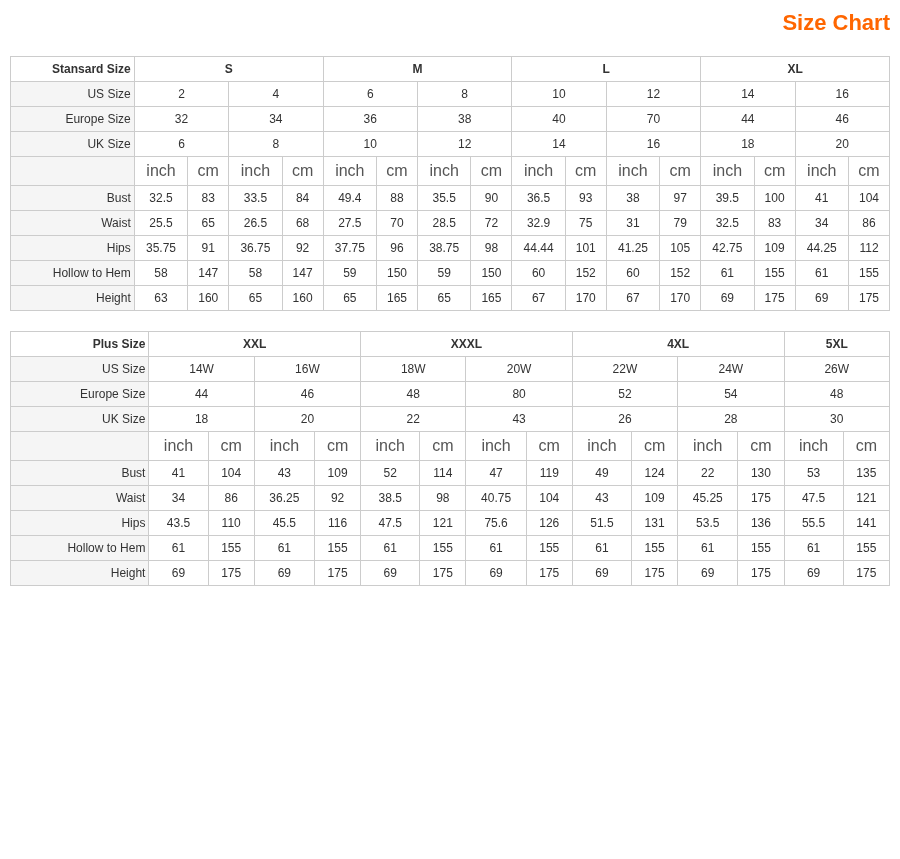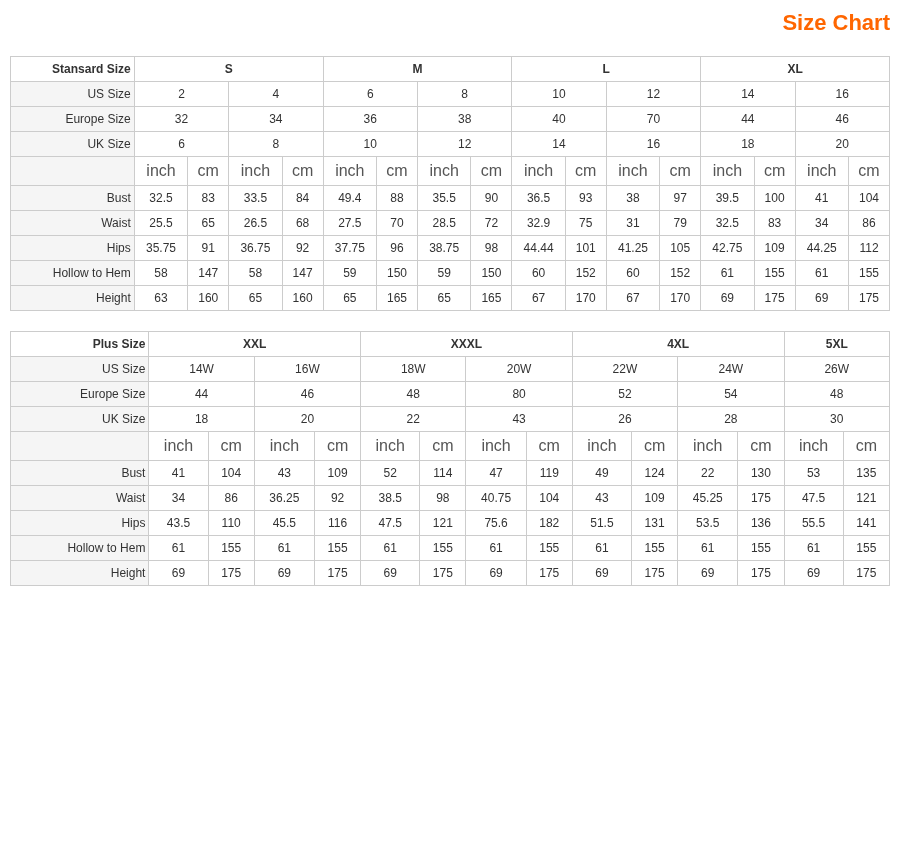--- a/index.html
+++ b/index.html
@@ -326,21 +326,21 @@
 
     <tr>
       <td class="row-header">Hips</td>
       <td>43.5</td>
       <td>110</td>
       <td>45.5</td>
       <td>116</td>
       <td>47.5</td>
       <td>121</td>
       <td>75.6</td>
-      <td>182</td>
+      <td>126</td>
       <td>51.5</td>
       <td>131</td>
       <td>53.5</td>
       <td>136</td>
       <td>55.5</td>
       <td>141</td>
     </tr>
 
     <tr>
       <td class="row-header">Hollow to Hem</td>

